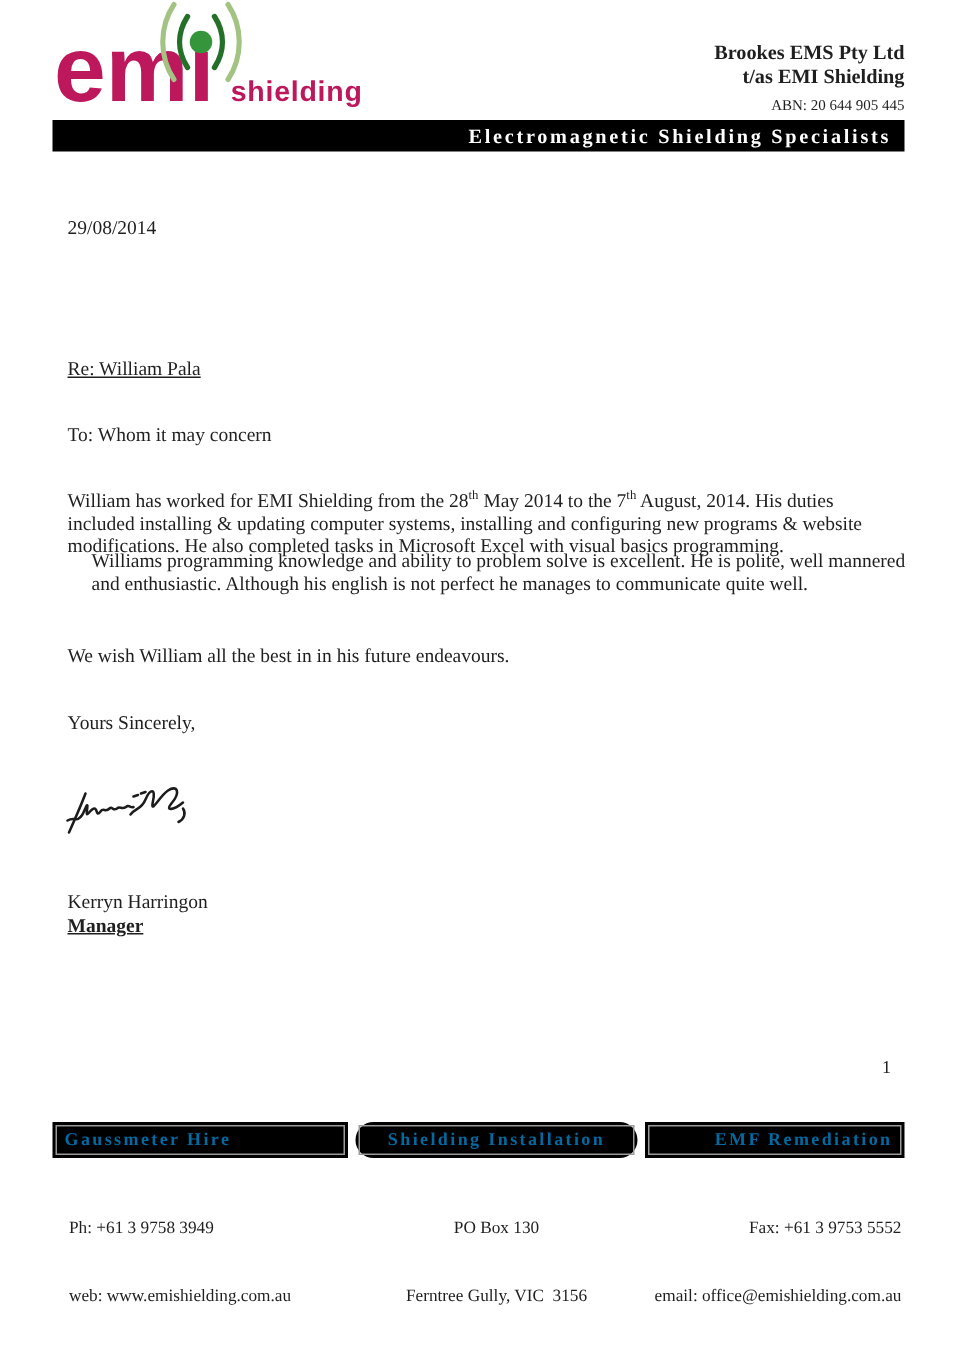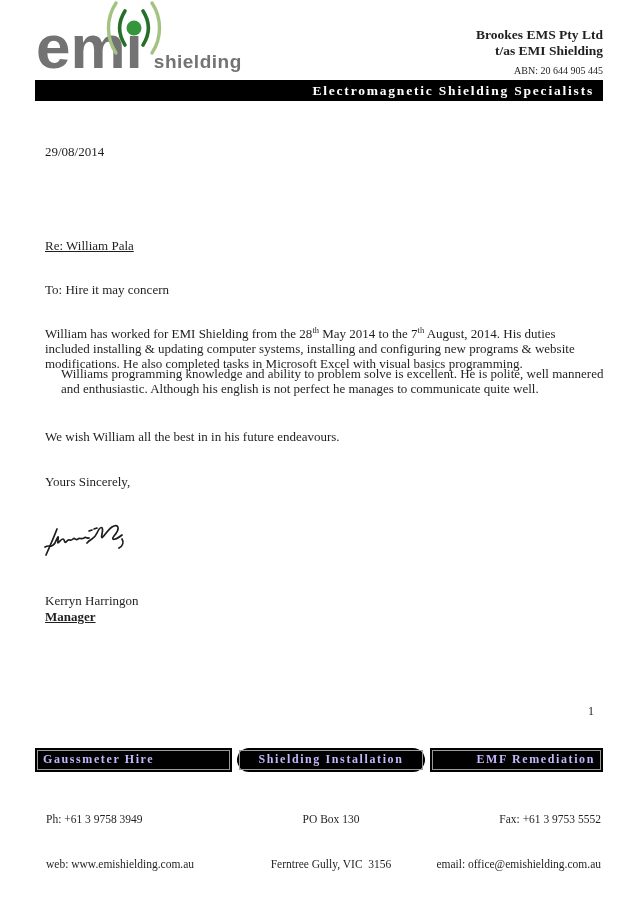--- a/index.html
+++ b/index.html
@@ -11,21 +11,21 @@
     position: relative;
     overflow: hidden;
   }
   .page { position: absolute; inset: 0; background: #fff; }
 
   
   .logo {
     position: absolute; left: 36px; top: 16px;
     display: flex; align-items: baseline;
     font-family: "Liberation Sans", sans-serif;
-    color: #737373;
+    color: #be185d;
   }
   .logo-brand {
     font-size: 62px; font-weight: 800; line-height: 62px;
     letter-spacing: 0px; position: relative;
   }
   .logo-tagline {
     font-size: 19px; font-weight: 700; margin-left: 11px;
     letter-spacing: 0.5px;
   }
   .dot-cover {
@@ -78,21 +78,21 @@
 
   
   .footer-banners {
     position: absolute; left: 35px; top: 748px;
     width: 568px; height: 24px;
     display: flex; gap: 5px;
   }
   .footer-cell { background: #000000; height: 24px; padding: 2px; }
   .footer-cell-inner {
     border: 1px solid #9a9a9a; height: 100%;
-    color: #c4b5fd; font-weight: bold; font-size: 12px;
+    color: #0369a1; font-weight: bold; font-size: 12px;
     letter-spacing: 1.6px; line-height: 17px;
     padding: 0 5px; white-space: nowrap; overflow: hidden;
   }
   .cell-left   { width: 197px; }
   .cell-center { width: 188px; border-radius: 12px; }
   .cell-right  { width: 173px; }
   .cell-left   .footer-cell-inner { text-align: left; }
   .cell-center .footer-cell-inner { text-align: center; }
   .cell-right  .footer-cell-inner { text-align: right; }
 
@@ -132,21 +132,21 @@
     <div class="company-line">t/as EMI Shielding</div>
     <div class="company-abn">ABN: 20 644 905 445</div>
   </div>
 
   <div class="top-banner">Electromagnetic Shielding Specialists</div>
 
   <div class="letter-item date-line">29/08/2014</div>
 
   <div class="letter-item subject-line">Re: William Pala</div>
 
-  <div class="letter-item salutation-line">To: Hire it may concern</div>
+  <div class="letter-item salutation-line">To: Whom it may concern</div>
 
   <div class="letter-item para-1"><span>William has worked for EMI Shielding from the 28</span><span class="sup">th</span><span> May 2014 to the 7</span><span class="sup">th</span><span> August, 2014. His duties included installing &amp; updating computer systems, installing and configuring new programs &amp; website modifications. He also completed tasks in Microsoft Excel with visual basics programming.</span></div>
 
   <div class="letter-item para-2">Williams programming knowledge and ability to problem solve is excellent. He is polite, well mannered and enthusiastic. Although his english is not perfect he manages to communicate quite well.</div>
 
   <div class="letter-item para-3">We wish William all the best in in his future endeavours.</div>
 
   <div class="letter-item closing-line">Yours Sincerely,</div>
 
   <div class="signature-wrap">

